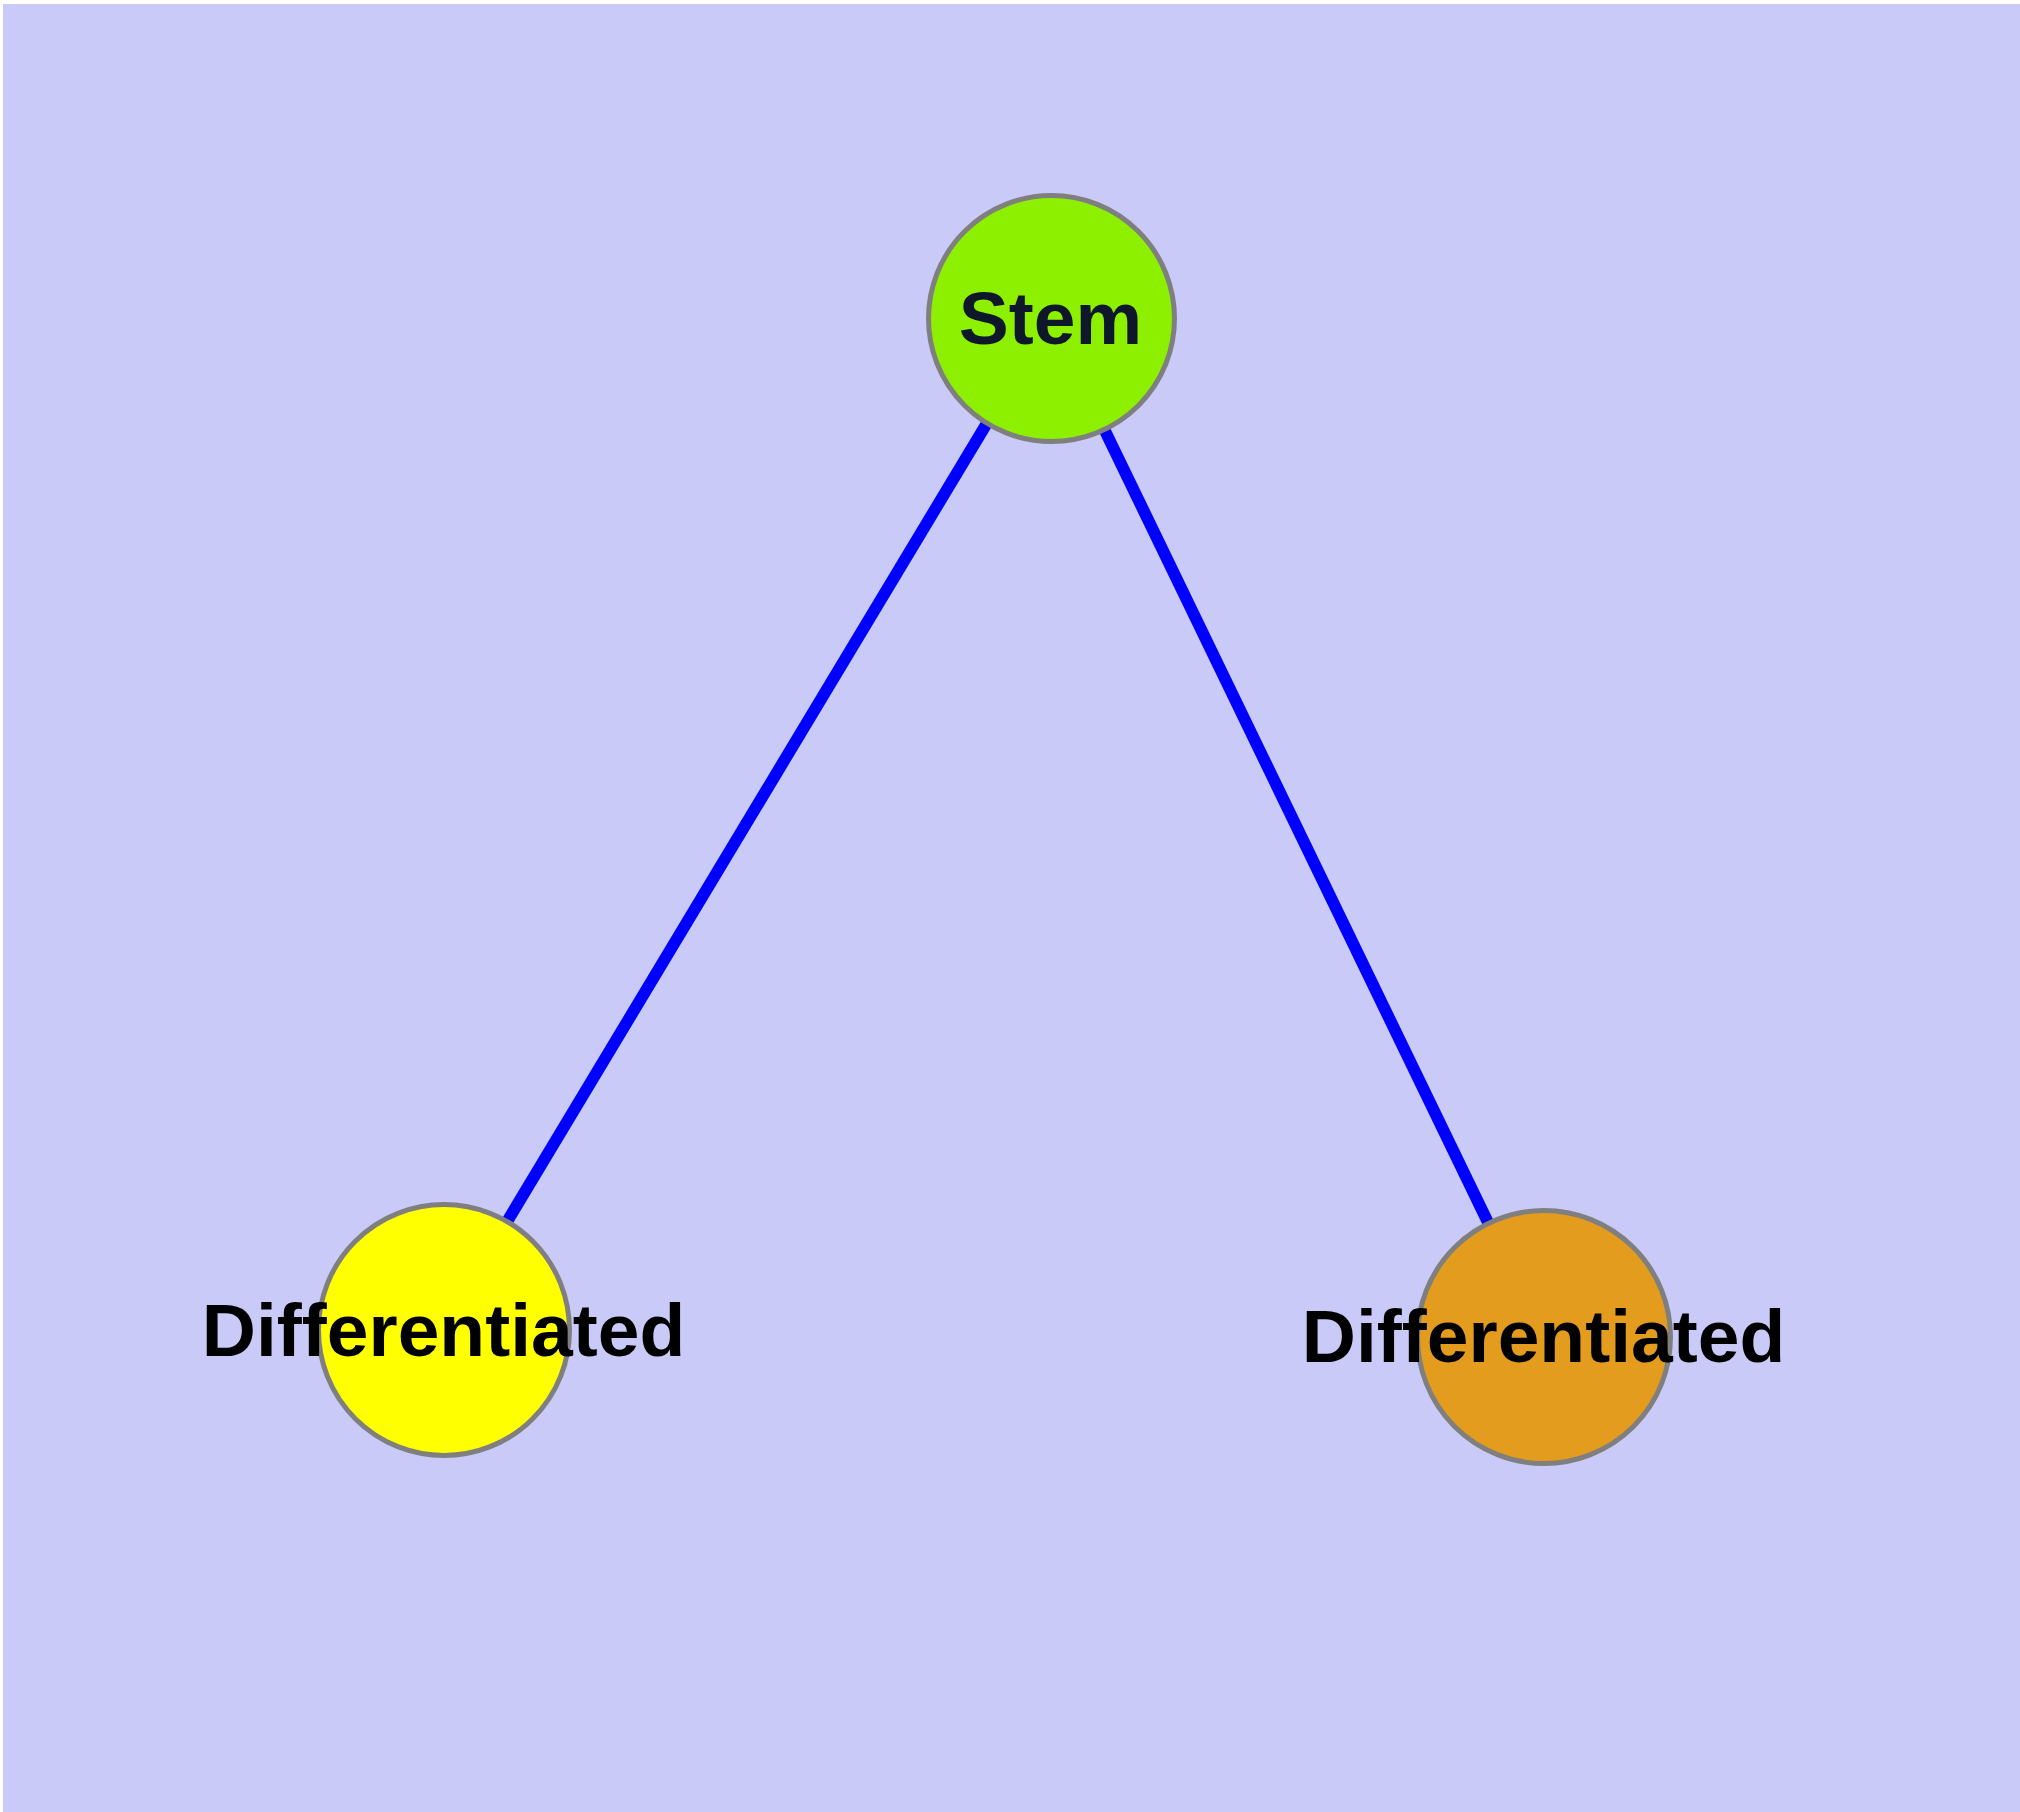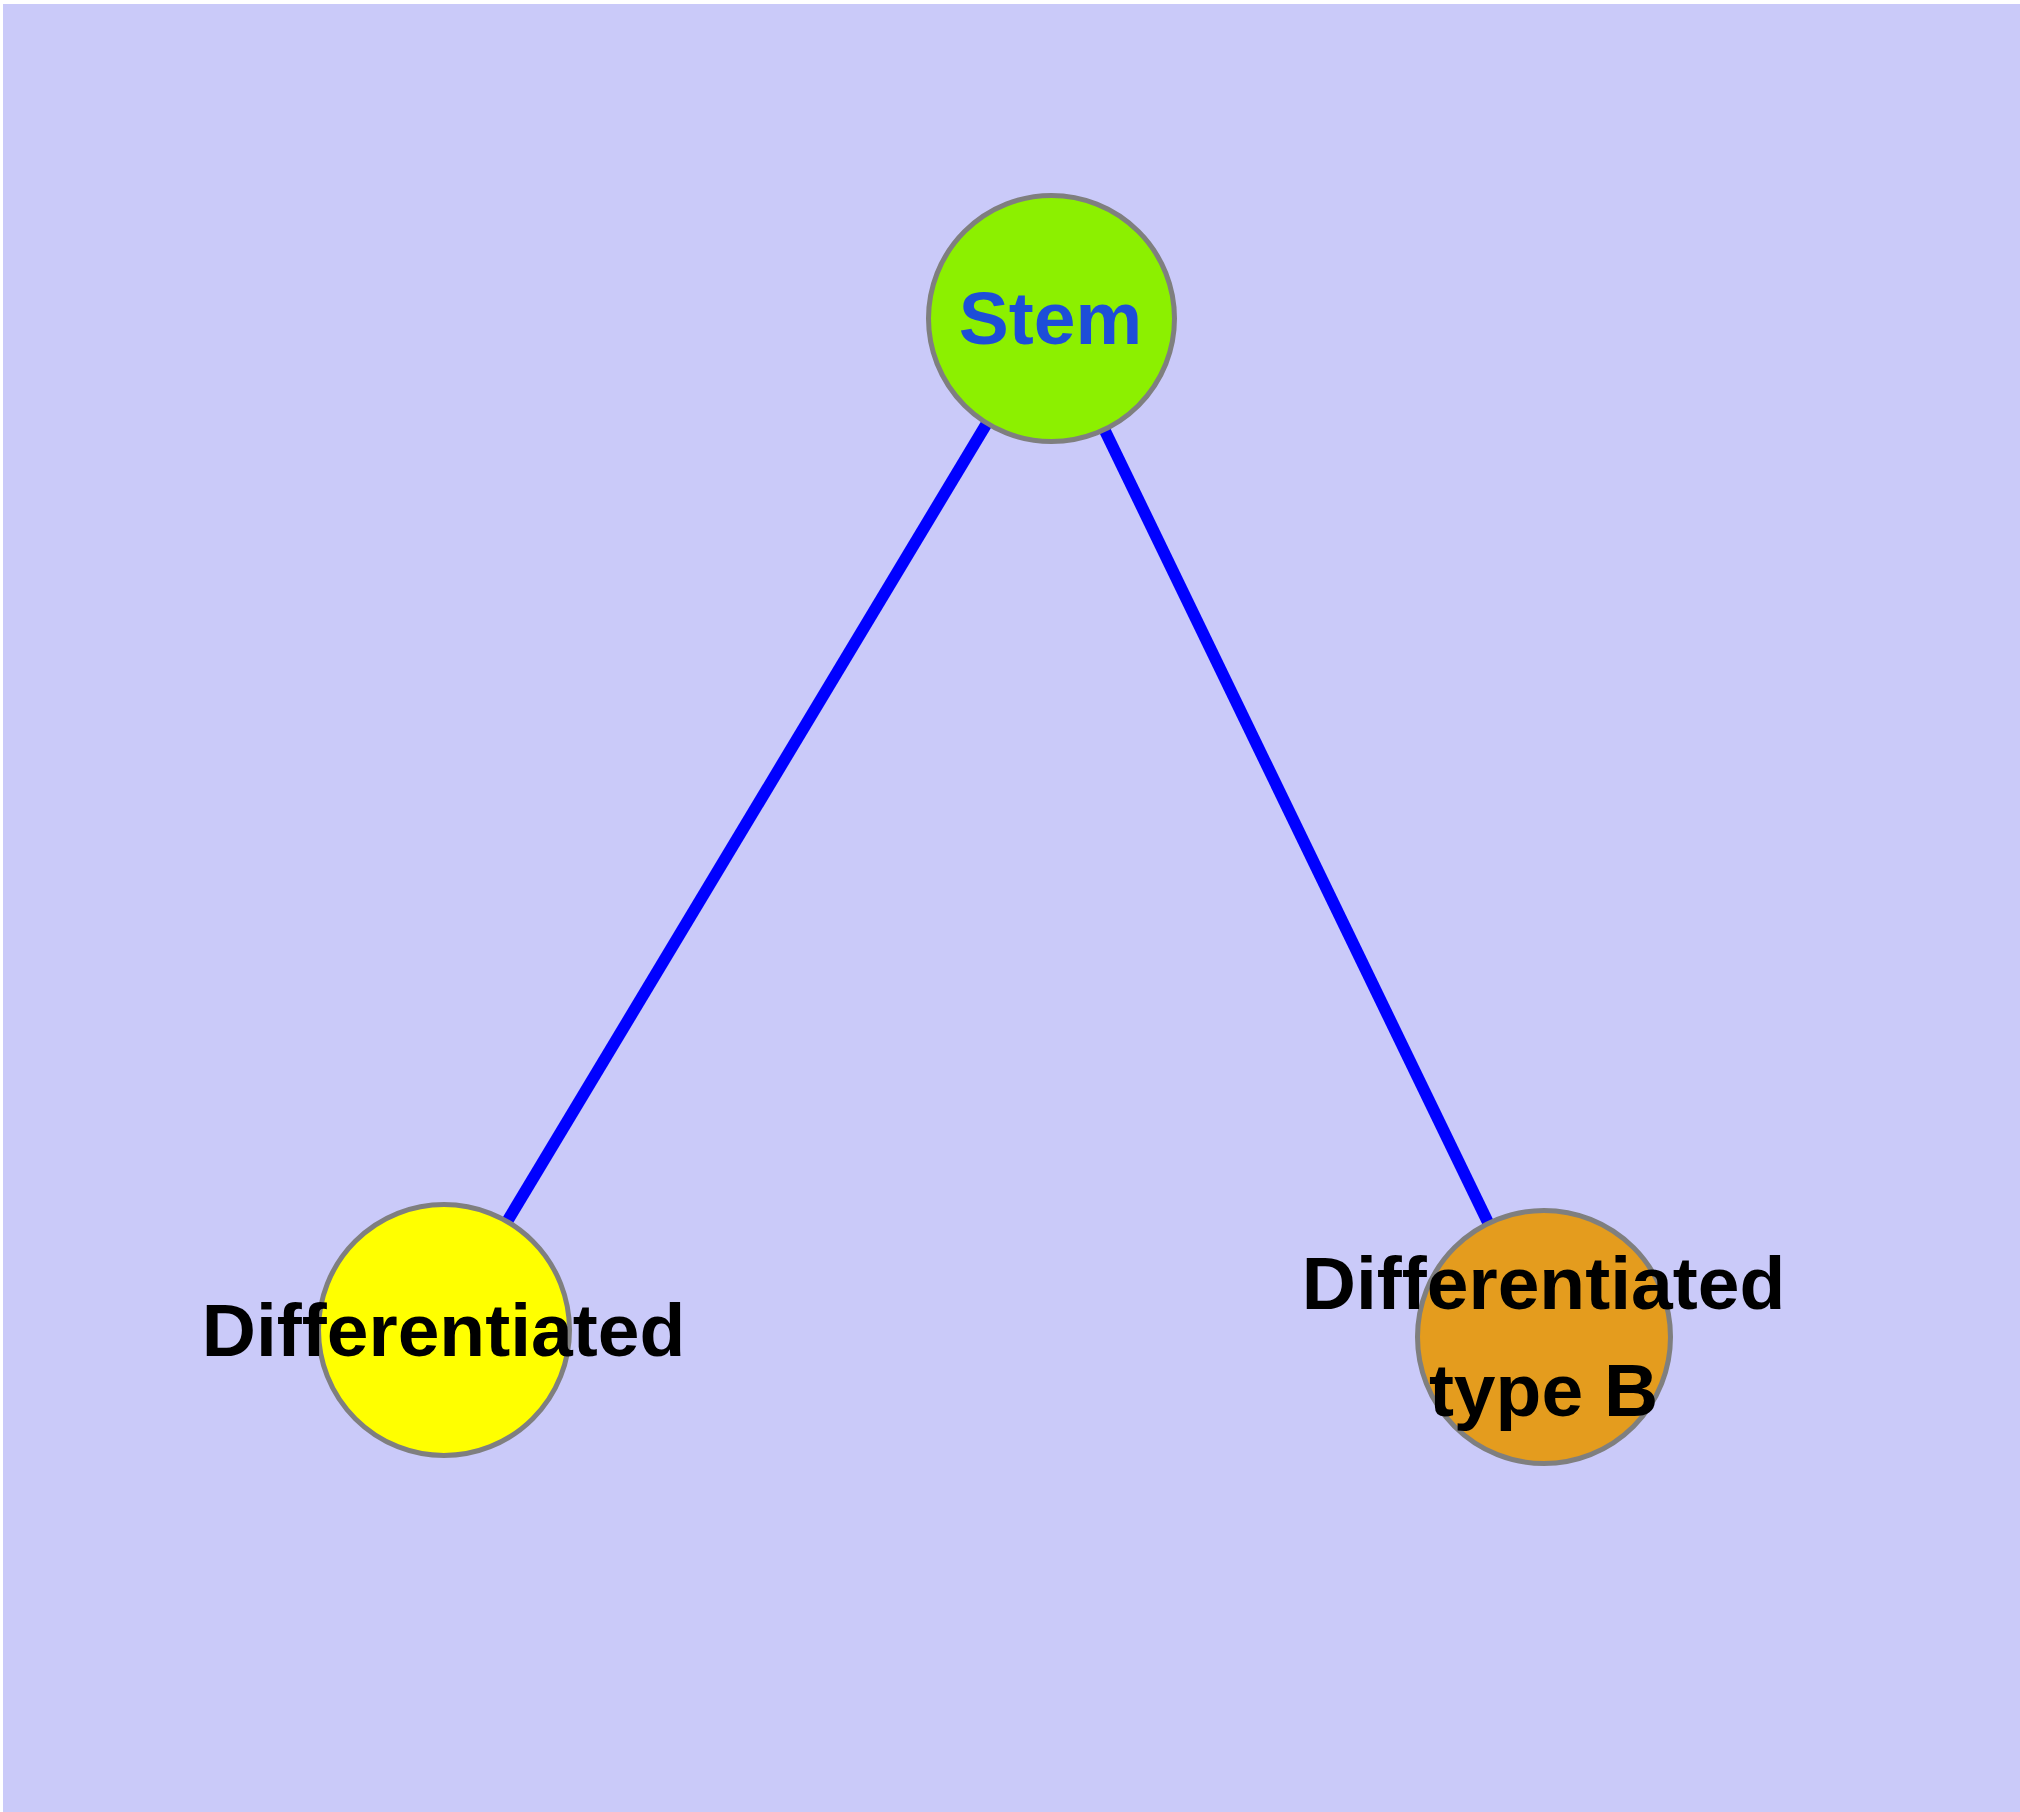--- a/index.html
+++ b/index.html
@@ -60,28 +60,27 @@
 
     <svg class="edges-layer" id="edges-layer" xmlns="http://www.w3.org/2000/svg" width="2021" height="1812" viewBox="0 0 2384 2138">
       <line id="edge-0" x1="1237" y1="371" x2="520" y2="1564" stroke="#0000FF" stroke-width="14"></line>
       <line id="edge-1" x1="1237" y1="371" x2="1818" y2="1572" stroke="#0000FF" stroke-width="14"></line>
     </svg>
 
     <div class="node" id="node-stem" style="left: 923px; top: 189px; width: 251px; height: 251px; background: rgb(140, 240, 0); border-color: rgb(127, 127, 127);"></div>
     <div class="node" id="node-diff-a" style="left: 313px; top: 1198px; width: 256px; height: 256px; background: rgb(255, 255, 0); border-color: rgb(127, 127, 127);"></div>
     <div class="node" id="node-diff-b" style="left: 1412px; top: 1204px; width: 258px; height: 258px; background: rgb(228, 156, 30); border-color: rgb(127, 127, 127);"></div>
 
-    <div class="node-label-overlay" id="label-stem" style="left: 1048px; top: 314px; color: #1d4ed8;">
+    <div class="node-label-overlay" id="label-stem" style="left: 1048px; top: 314px; color: #0f172a;">
       <span>Stem</span>
     </div>
 
     <div class="node-label-overlay" id="label-diff-a" style="left: 441px; top: 1326px; color: rgb(0, 0, 0);">
       <span>Differentiated</span>
     </div>
 
     <div class="node-label-overlay" id="label-diff-b" style="left: 1541px; top: 1332px; color: rgb(0, 0, 0);">
       <span>Differentiated</span>
-      <span>type B</span>
     </div>
 
   </div>
 </div>
 
 
 </body></html>

